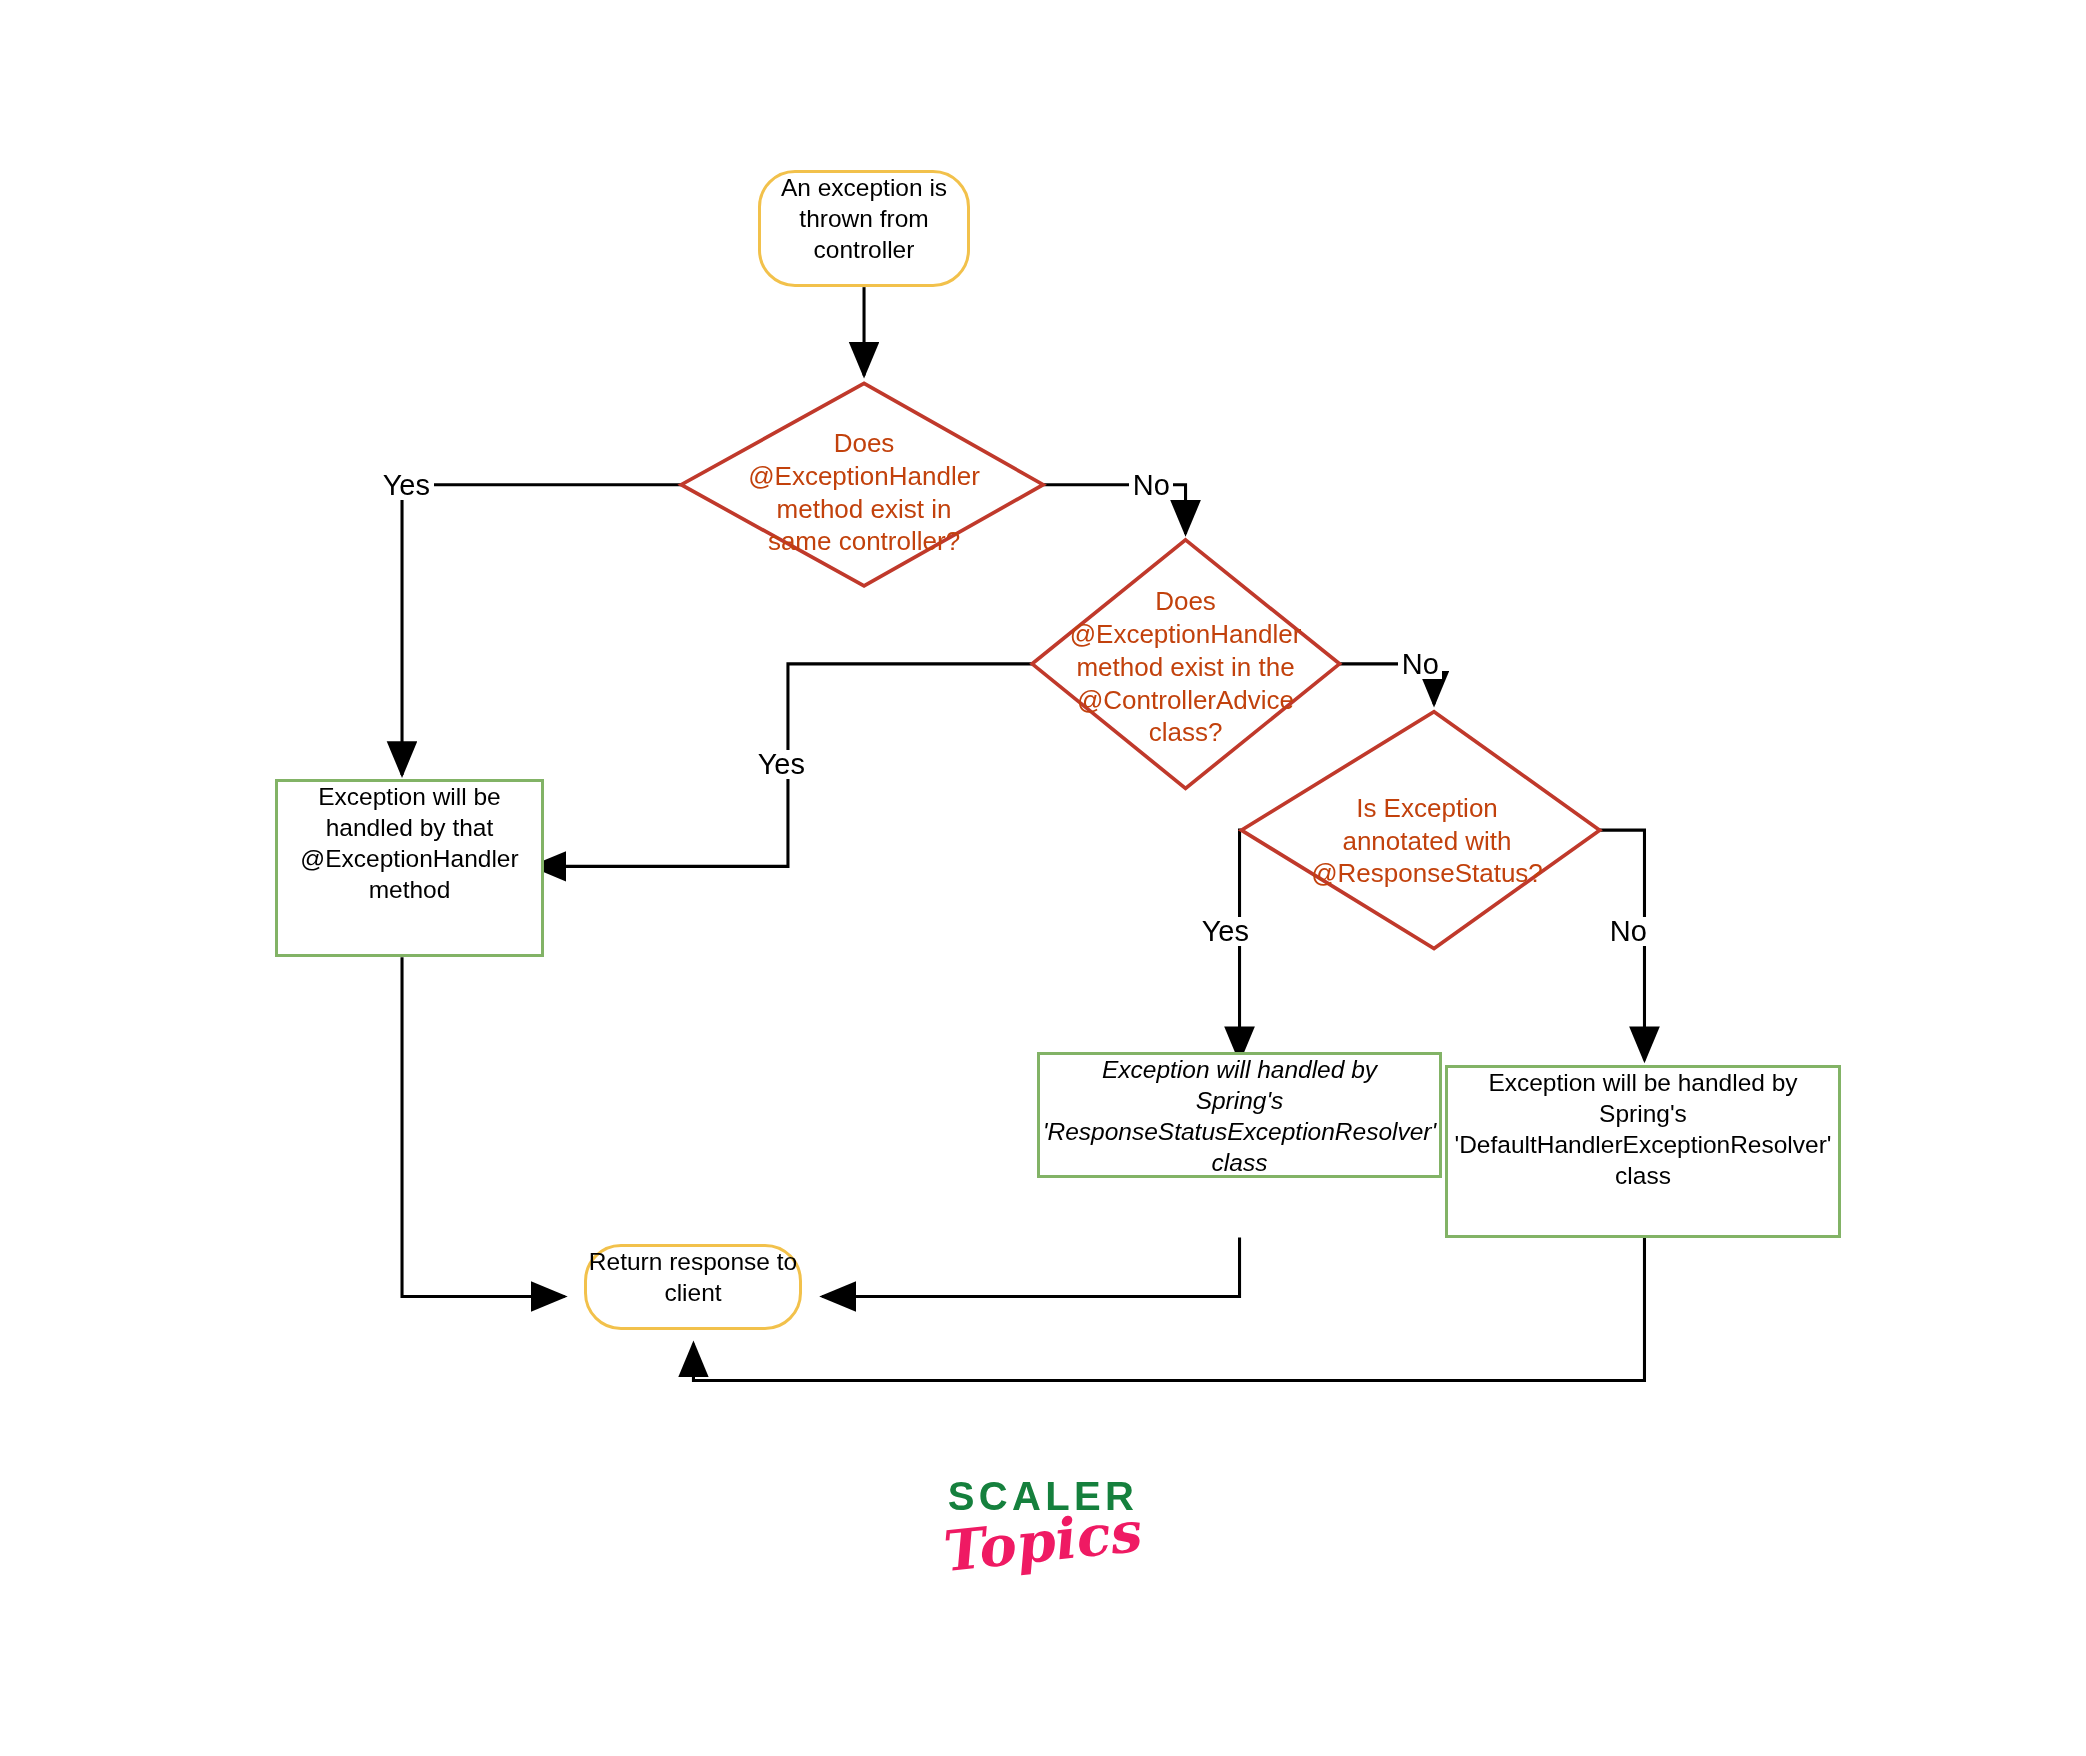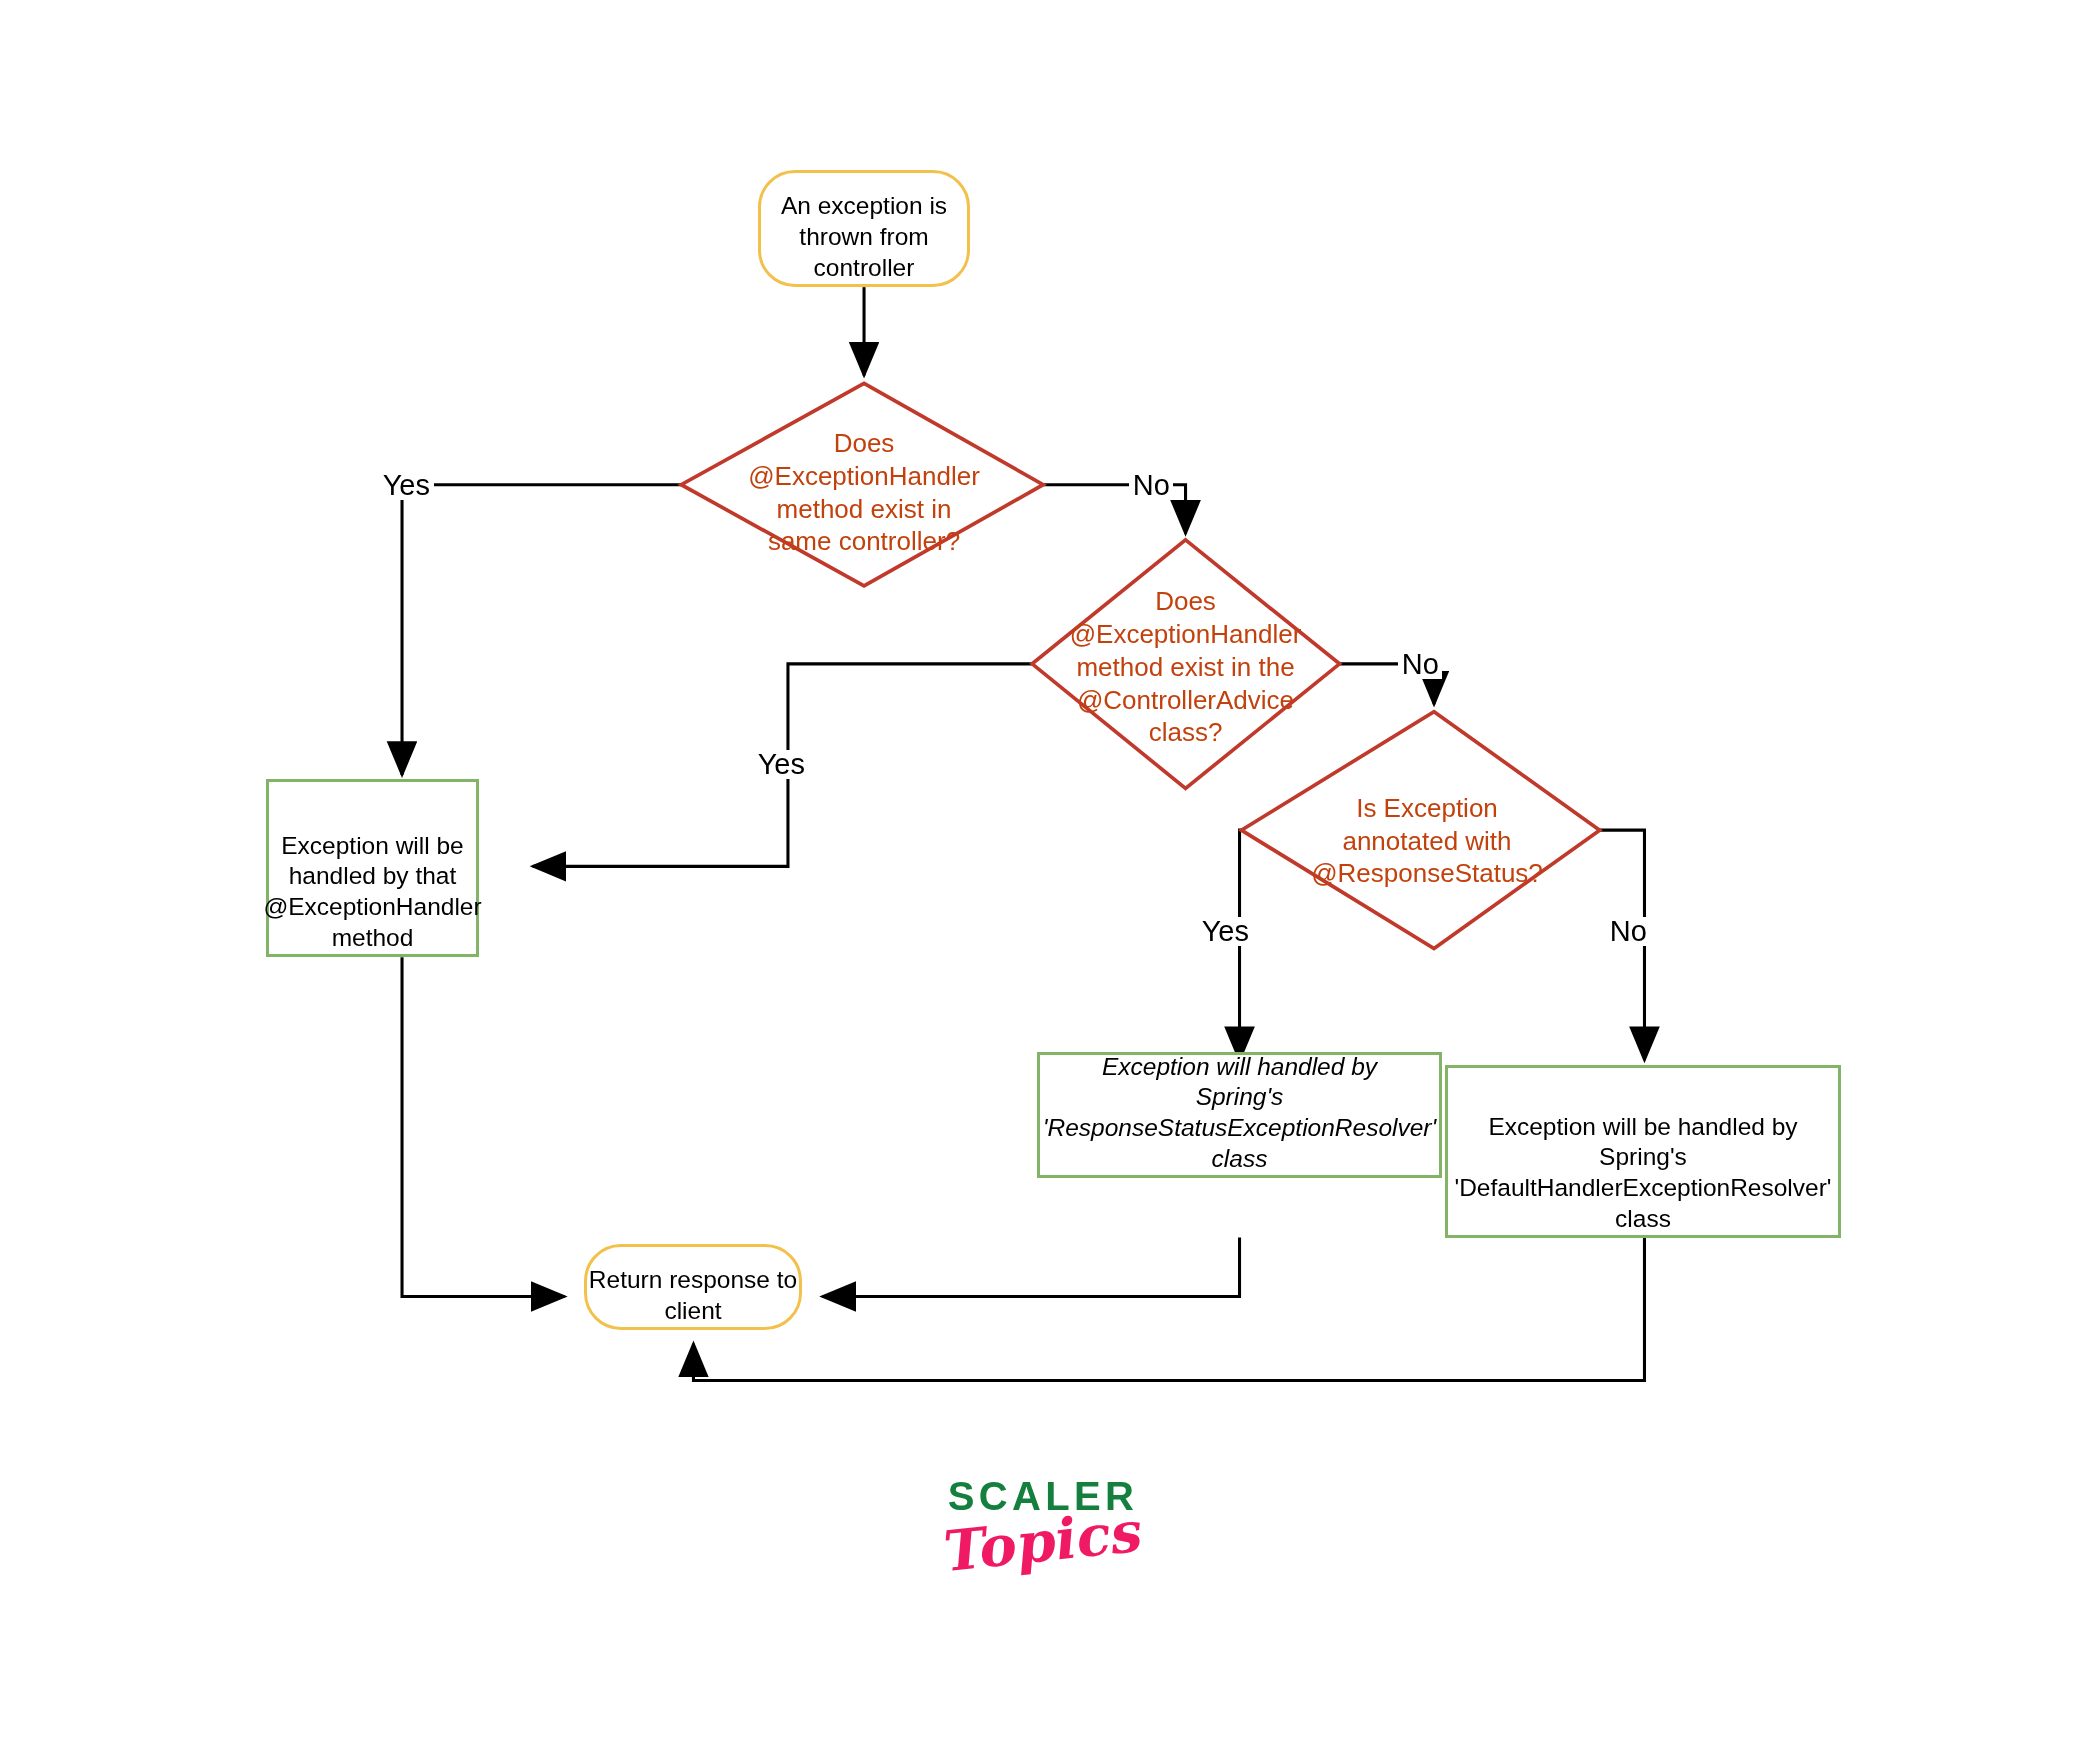--- a/index.html
+++ b/index.html
@@ -23,21 +23,21 @@
     position: absolute;
     left: 0;
     top: 0;
     width: 2087px;
     height: 1756px;
   }
   .node {
     position: absolute;
     box-sizing: border-box;
     display: flex;
-    align-items: flex-end;
+    align-items: flex-start;
     justify-content: center;
     text-align: center;
     color: #000000;
     line-height: 1.26;
   }
   .terminal {
     border: 3.1px solid #f2c14b;
     border-radius: 37px;
     background: #ffffff;
     font-size: 24.5px;
@@ -159,21 +159,21 @@
   </div>
 
   <div class="decision-label" style="left:1252px; top:770px; width:350px; height:120px;">
     <div>
       <div>Is Exception</div>
       <div>annotated with</div>
       <div>@ResponseStatus?</div>
     </div>
   </div>
 
-  <div class="node process" style="left:266px; top:779px; width:213px; height:178px;">
+  <div class="node process" style="left:275px; top:779px; width:269px; height:178px;">
     <div>
       <div>Exception will be</div>
       <div>handled by that</div>
       <div>@ExceptionHandler</div>
       <div>method</div>
     </div>
   </div>
 
   <div class="node process" style="left:1037px; top:1052px; width:405px; height:126px;font-style:italic;">
     <div>

